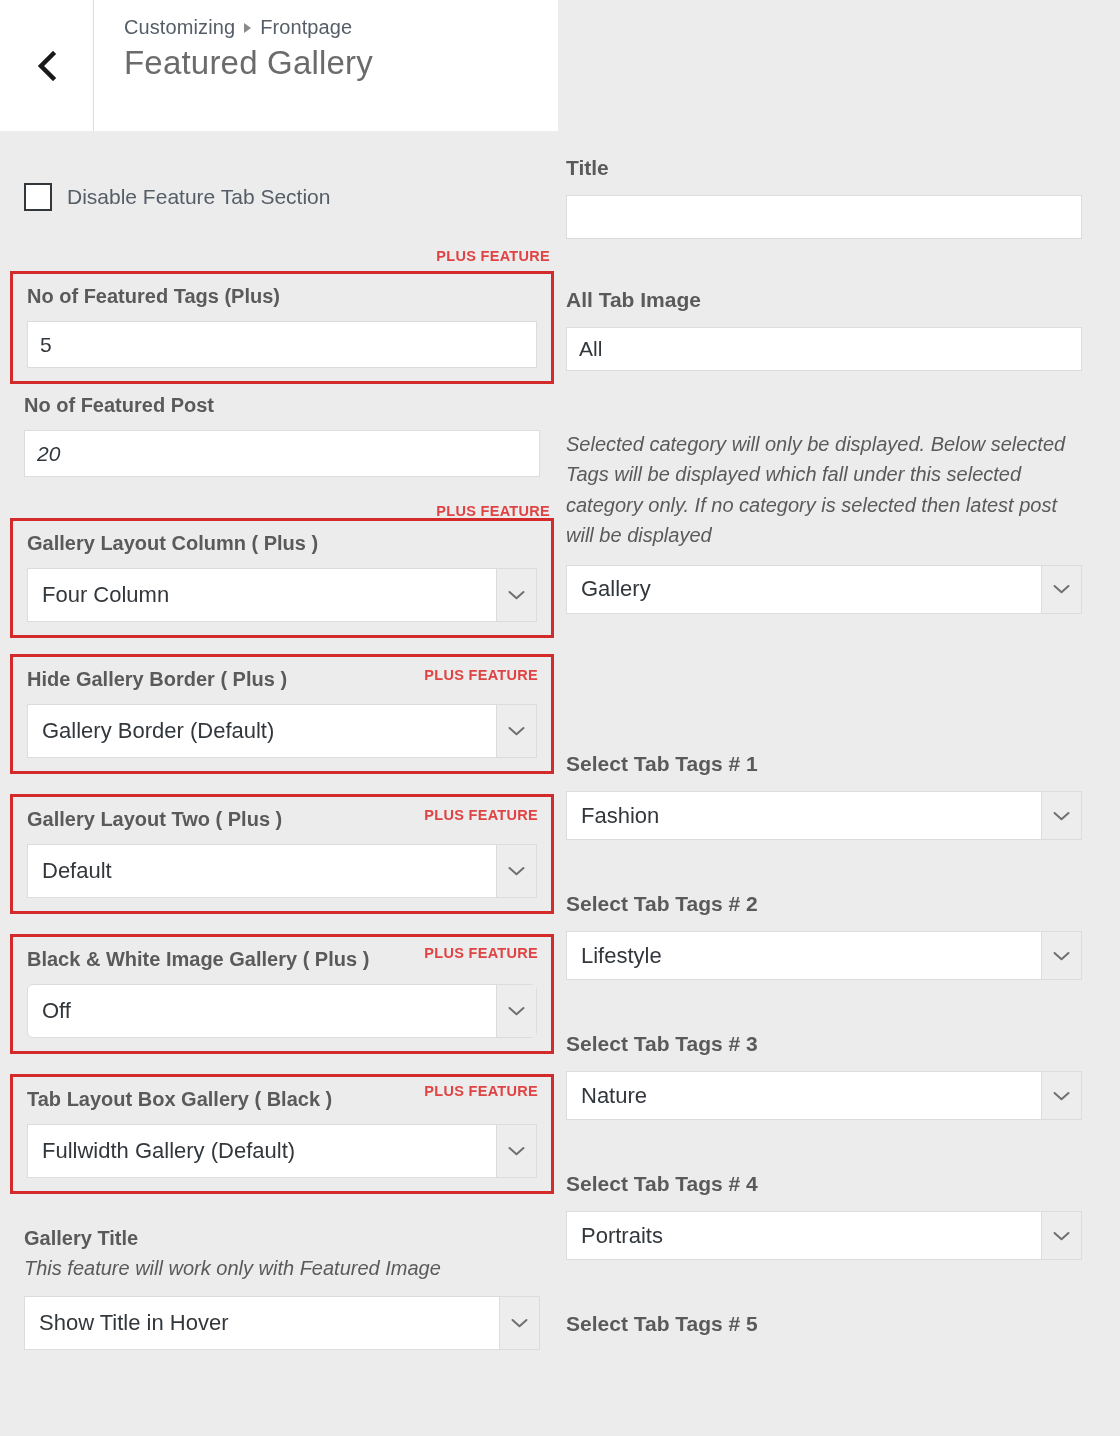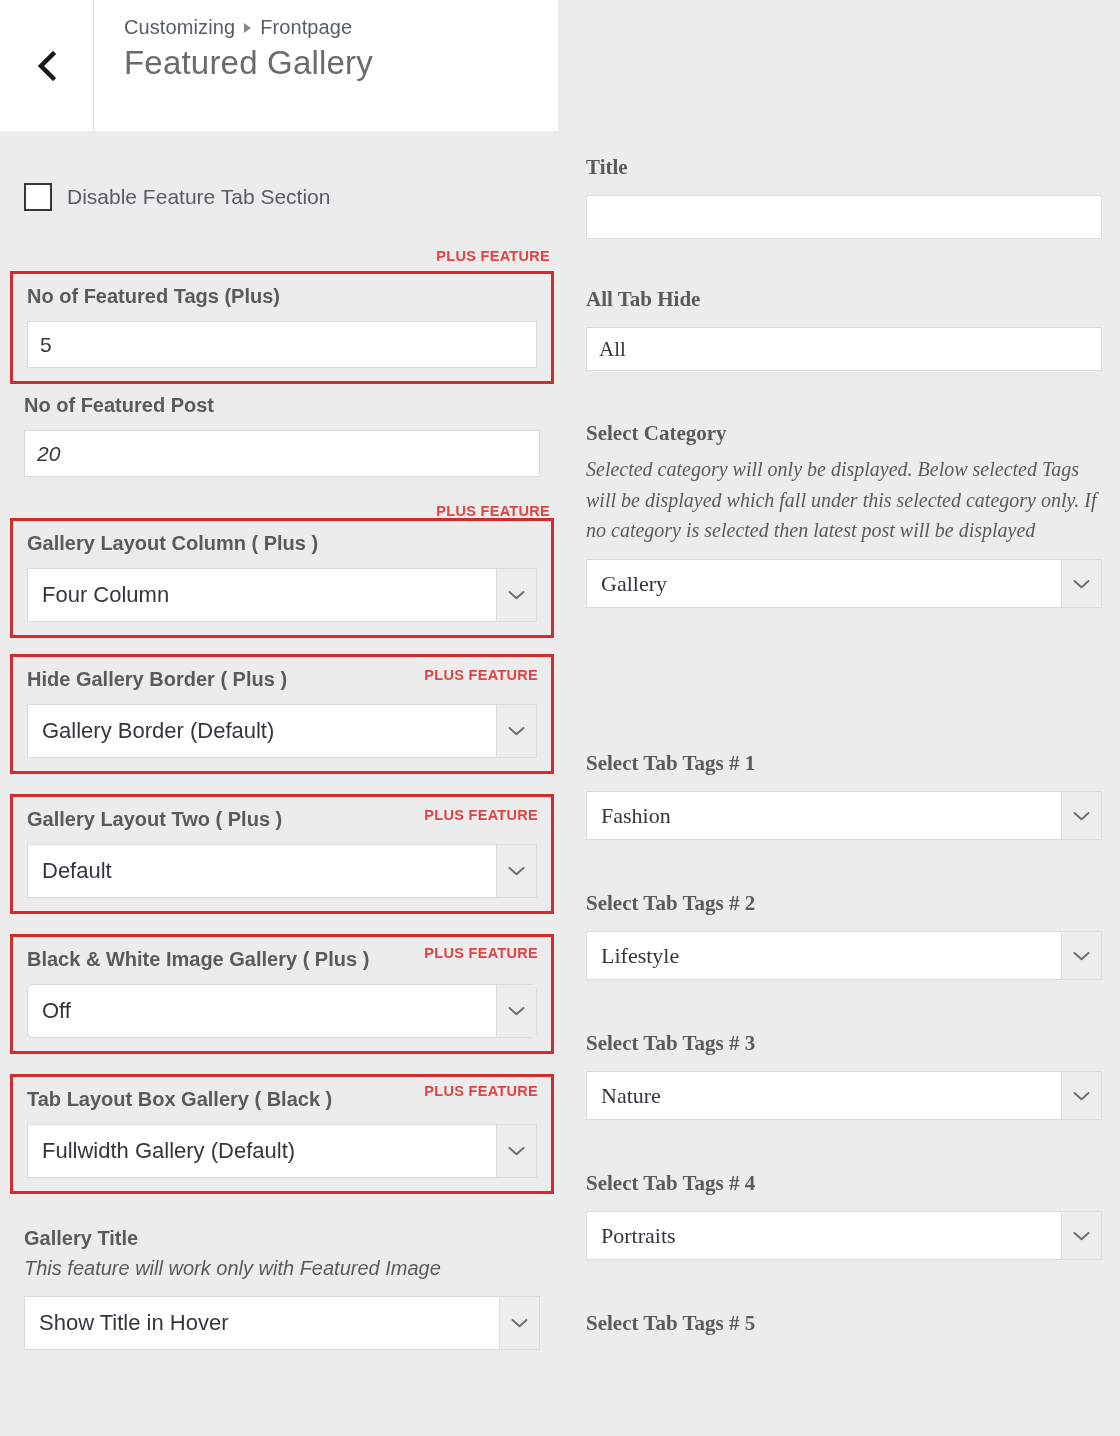--- a/index.html
+++ b/index.html
@@ -105,21 +105,21 @@
   }
 
   
   .lrow { position: absolute; left: 10px; width: 544px; }
 
   
   .right-panel {
     position: absolute; left: 558px; top: 131px; width: 562px; height: 1305px;
     background: #ececec;
   }
-  .rrow { position: absolute; left: 28px; width: 516px; font-family: Liberation Serif, serif; }
+  .rrow { position: absolute; left: 8px; width: 516px; }
   .r-label {
     font-size: 21px; font-weight: bold; color: #5a5a5a; line-height: 1.2;
   }
   .r-input {
     display: block; width: 100%; height: 44px;
     background: #fff; border: 1px solid #dcdcdc;
     font-size: 21px; color: #32373c; padding: 0 12px;
     font-family: inherit; outline: none;
   }
   .r-select {
@@ -262,26 +262,25 @@
   </div>
 
   <div class="right-panel">
 
     <div class="rrow" style="top:24px;">
       <div class="r-label">Title</div>
       <input class="r-input" style="margin-top: 15px;" type="text" value="">
     </div>
 
     <div class="rrow" style="top:156px;">
-      <div class="r-label">All Tab Hide</div>
+      <div class="r-label">All Tab Image</div>
       <input class="r-input" style="margin-top: 15px;" type="text" value="All">
     </div>
 
     <div class="rrow" style="top:290px;">
-      <div class="r-label">Select Category</div>
       <div class="desc" style="margin-top:8px;">Selected category will only be displayed. Below selected Tags will be displayed which fall under this selected category only. If no category is selected then latest post will be displayed</div>
       <div class="r-select" style="margin-top:14px;">
         <span class="select-val">Gallery</span>
         <span class="select-btn">
           <svg class="chev" viewBox="0 0 17 10">
             <path d="M1.5 2 L8.5 8.2 L15.5 2" fill="none" stroke="#6f6f6f" stroke-width="2" stroke-linecap="round" stroke-linejoin="round"></path>
           </svg>
         </span>
       </div>
     </div>

